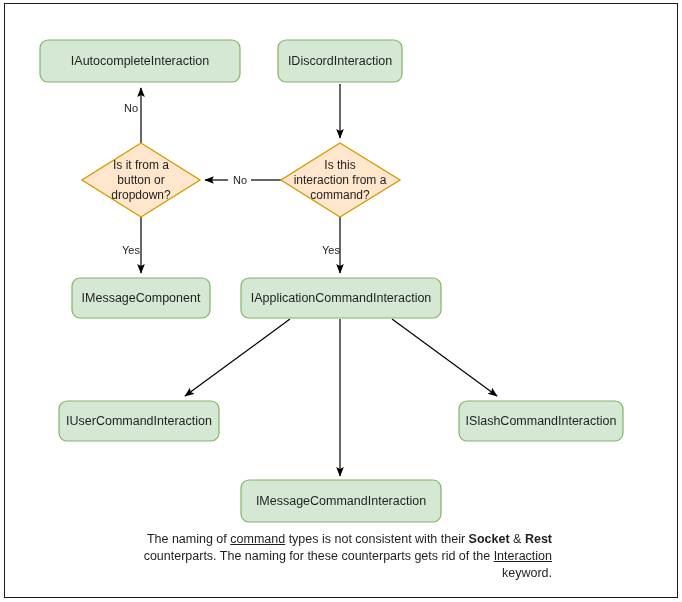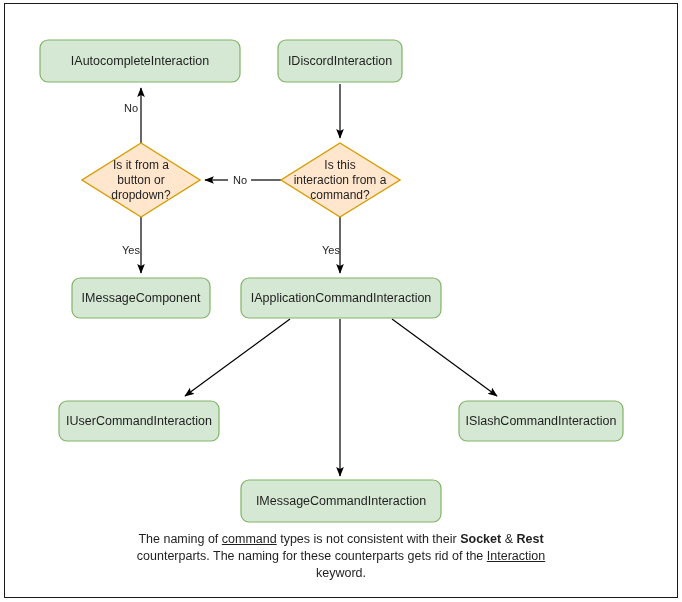--- a/index.html
+++ b/index.html
@@ -69,21 +69,21 @@
     font-family: "Liberation Sans", sans-serif;
     font-size: 11px;
     fill: #1f1f1f;
     text-anchor: middle;
   }
   .caption {
     position: absolute;
     left: 130px;
     top: 531px;
     width: 422px;
-    text-align: center;
+    text-align: right;
     font-family: "Liberation Sans", sans-serif;
     font-size: 12.5px;
     line-height: 17px;
     color: #1f1f1f;
   }
   .caption u { text-decoration: underline; }
   .caption b { font-weight: bold; }
 </style>
 </head>
 <body>

